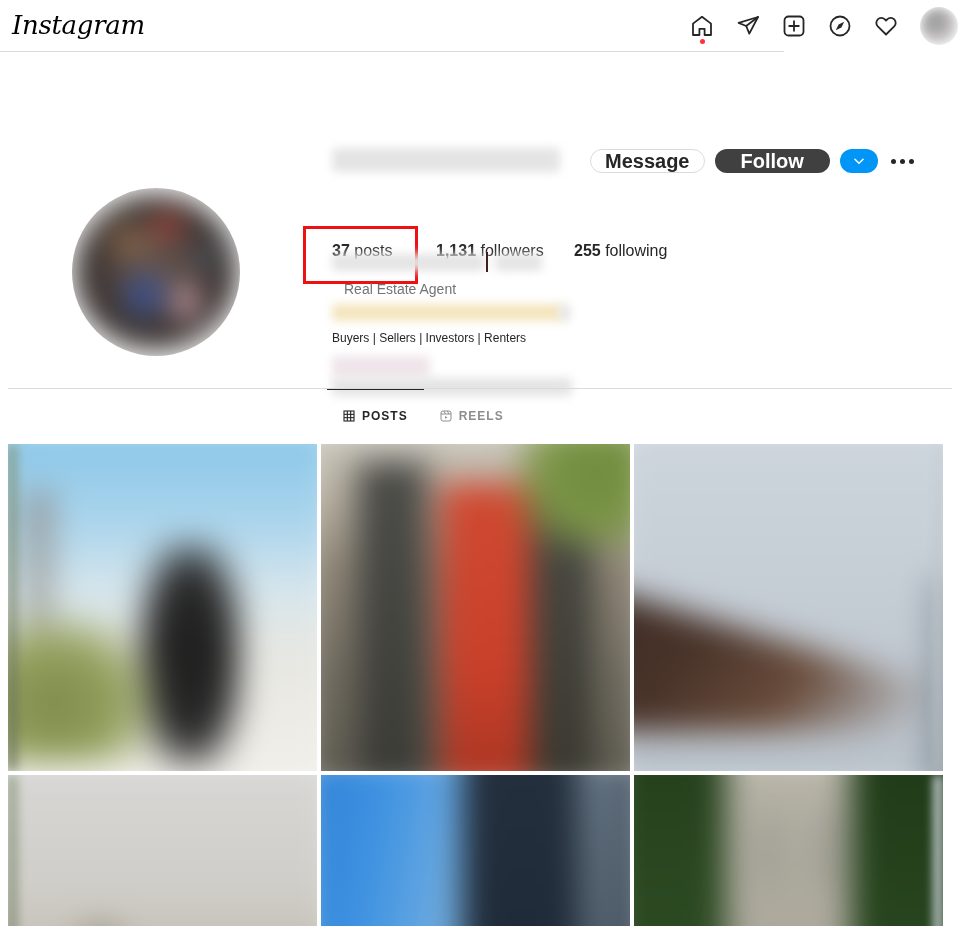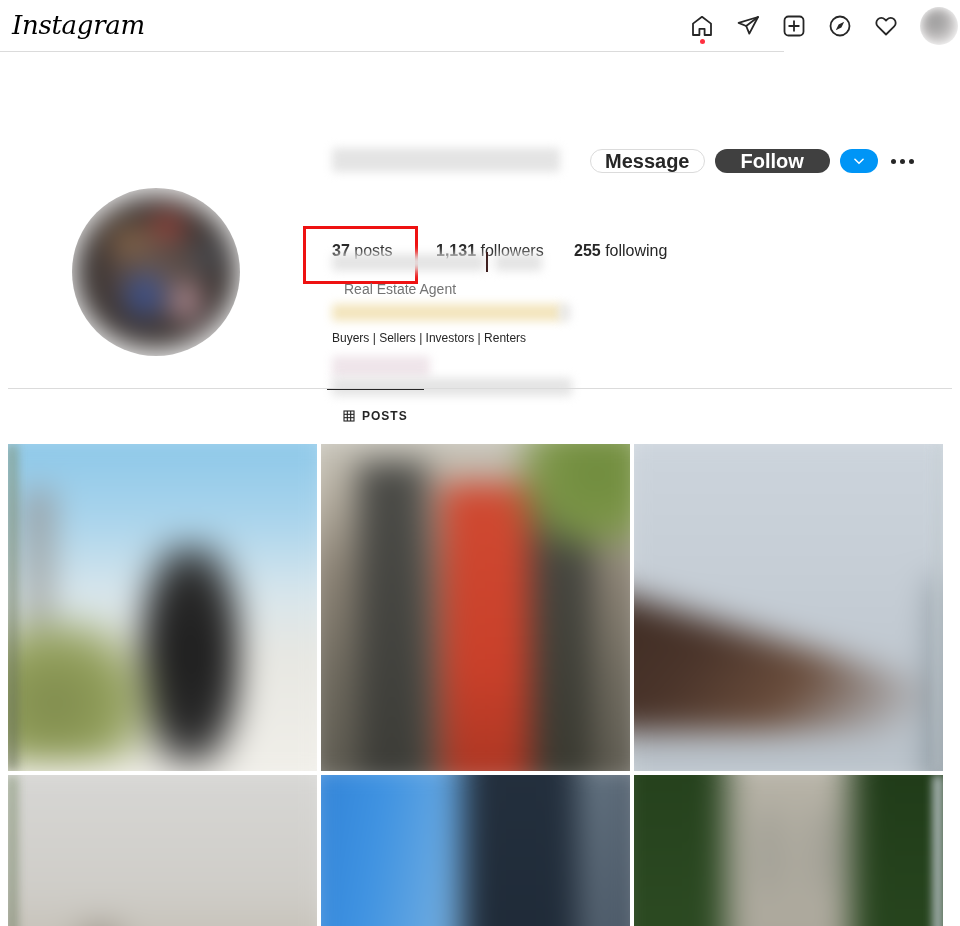--- a/index.html
+++ b/index.html
@@ -550,20 +550,32 @@
           <rect x="2" y="2" width="20" height="20"></rect>
           <line x1="2" y1="8.67" x2="22" y2="8.67"></line>
           <line x1="2" y1="15.33" x2="22" y2="15.33"></line>
           <line x1="8.67" y1="2" x2="8.67" y2="22"></line>
           <line x1="15.33" y1="2" x2="15.33" y2="22"></line>
         </svg>
       </span>
       <span>POSTS</span>
     </div>
 
+    <div class="tab">
+      <span>
+        <svg width="12" height="12" viewBox="0 0 24 24" fill="none" stroke="#8e8e8e" stroke-width="2" stroke-linejoin="round">
+          <rect x="2" y="2" width="20" height="20" rx="4"></rect>
+          <line x1="2" y1="8" x2="22" y2="8"></line>
+          <path d="M7.5 2 11 8"></path>
+          <path d="M14.5 2 18 8"></path>
+          <path d="M10 12.2v5.4l5-2.7z" fill="#8e8e8e" stroke="none"></path>
+        </svg>
+      </span>
+      <span>REELS</span>
+    </div>
 
   </div>
 </div>
 
 <div class="grid-viewport">
   <div class="grid">
 
     <div class="cell">
       <div class="cell-img img-0">
           <div class="img-0-spire"></div>

